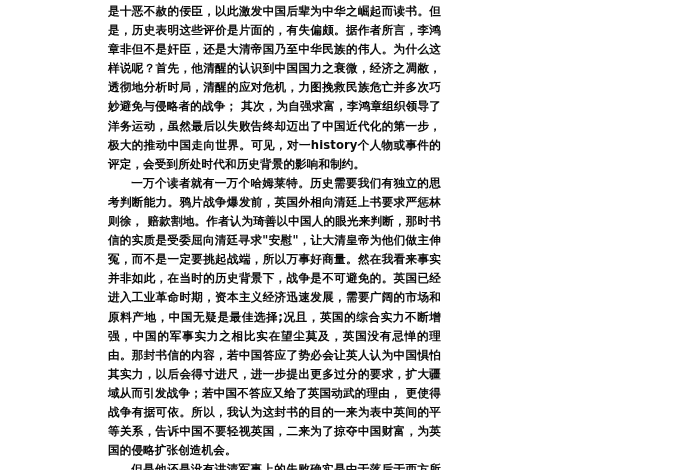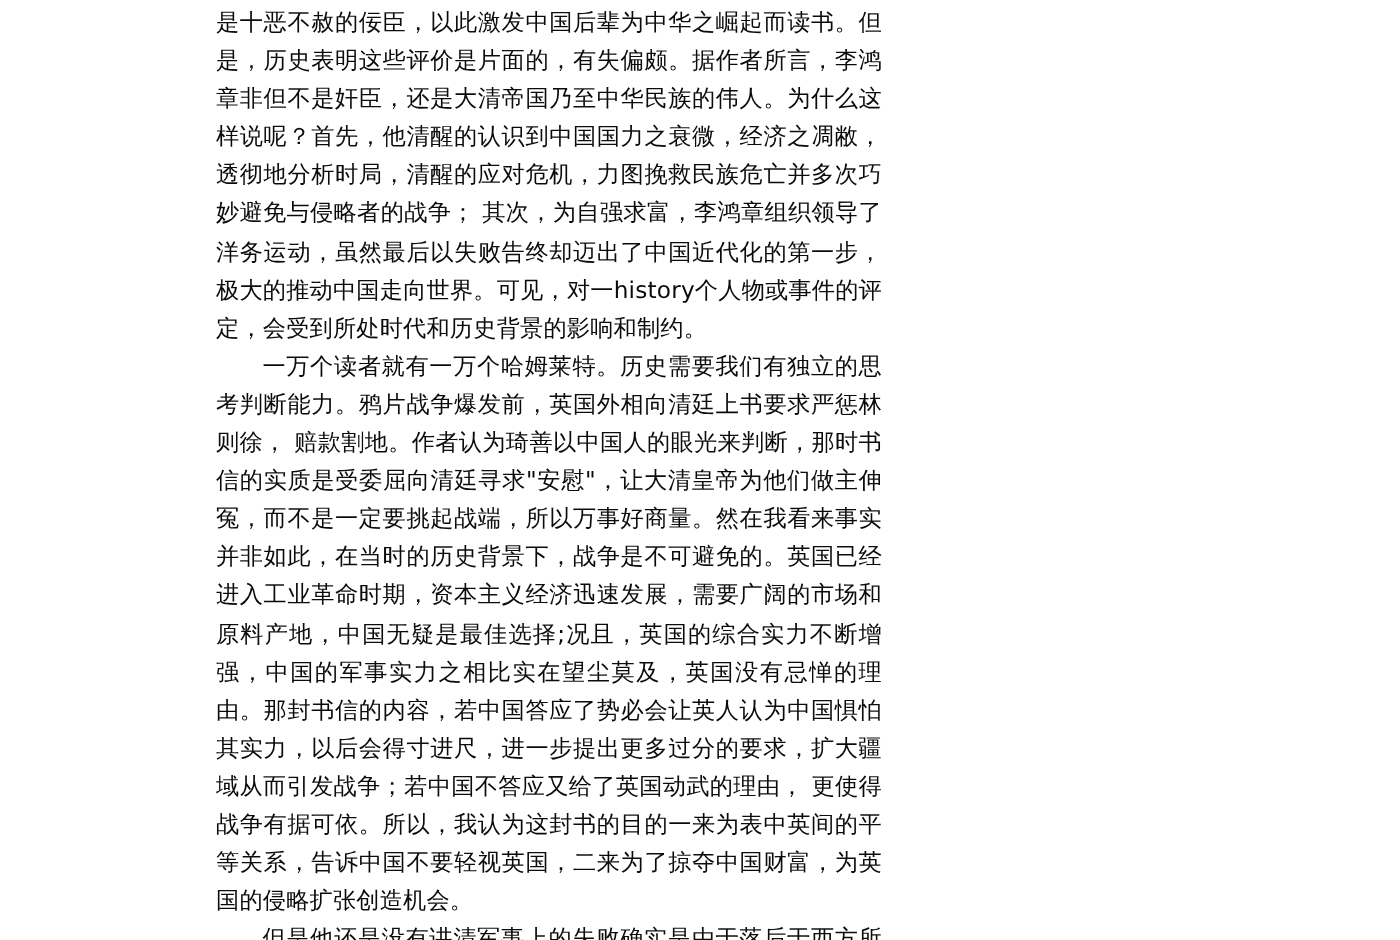--- a/index.html
+++ b/index.html
@@ -13,20 +13,21 @@
     overflow: hidden;
     font-family: "DejaVu Sans", sans-serif;
   }
   .page {
     position: relative;
     width: 559px;
     height: 470px;
     background: #ffffff;
     box-sizing: border-box;
     padding: 0 118px 0 108px;
+    font-weight: bold;
   }
   .doc-body {
     padding-top: 2px;
   }
   .para {
     font-family: "DejaVu Sans", sans-serif;
     font-size: 11.6px;
     line-height: 19.1px;
     color: #0b0b0b;
     text-align: justify;

